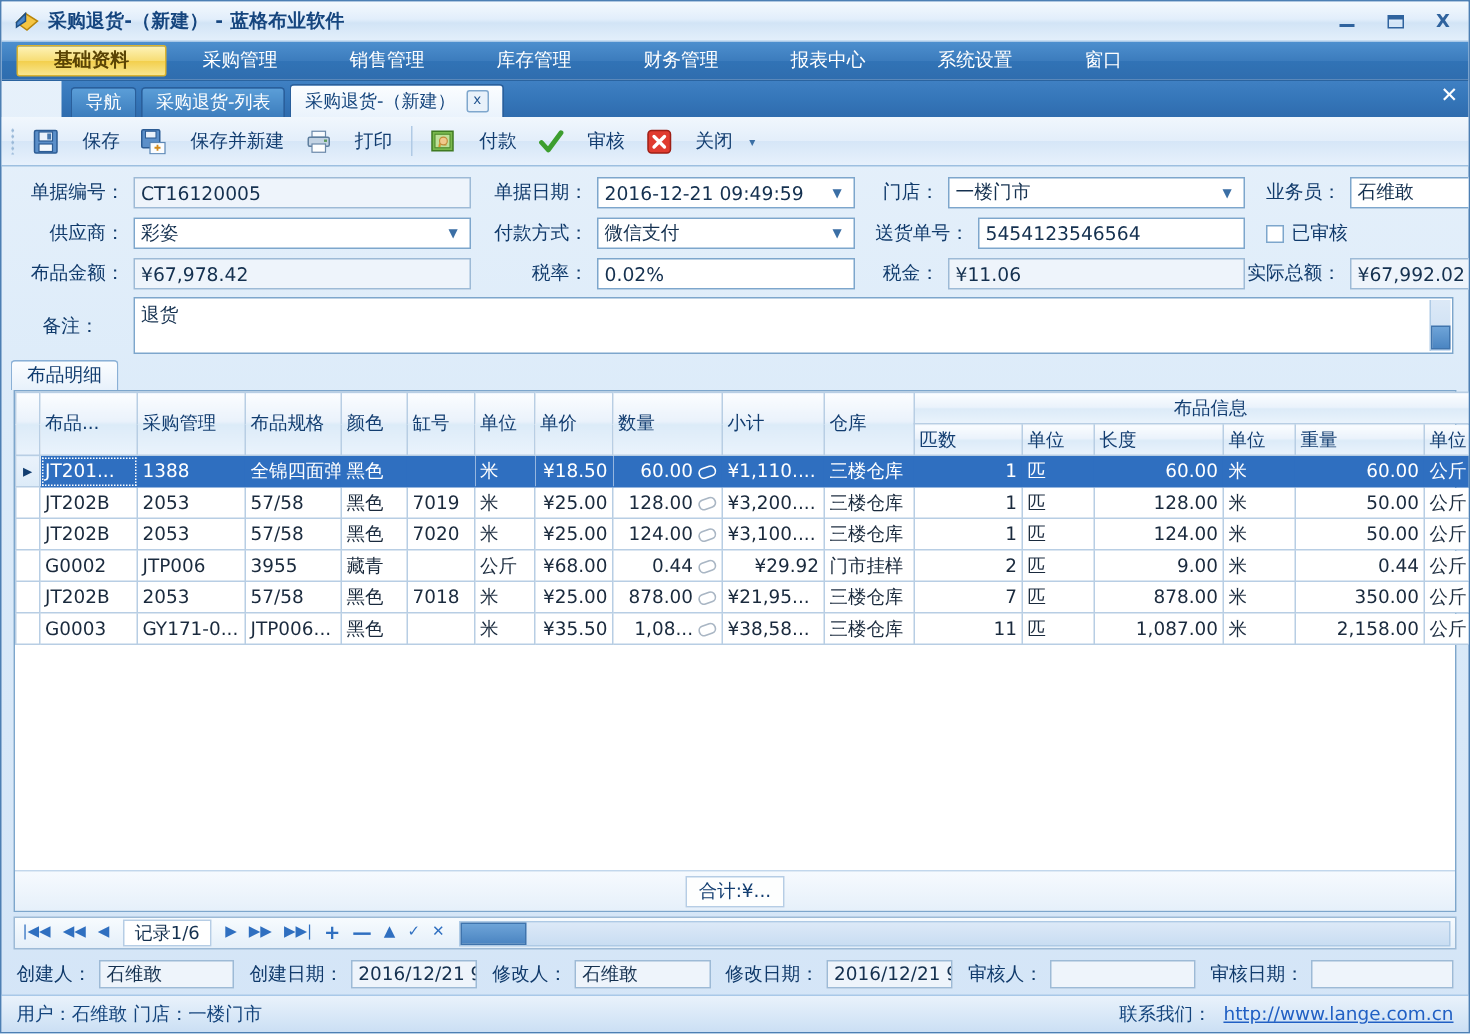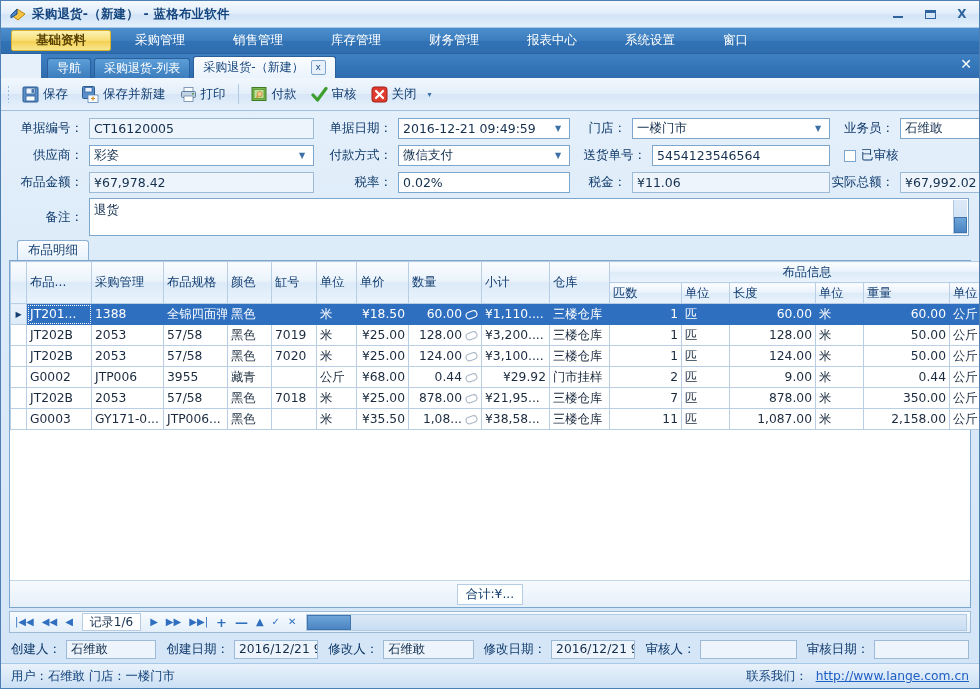--- a/index.html
+++ b/index.html
@@ -114,21 +114,21 @@
     height: 32px;
     background: linear-gradient(to bottom, #f1f7fd 0%, #e3eefa 50%, #d6e6f7 51%, #e7f1fc 100%);
     border-bottom: 1px solid #9dbfe0;
     display: flex; align-items: center;
     padding-left: 4px;
   }
   .grip { width: 3px; height: 18px; margin: 0 5px 0 2px;
     background-image: radial-gradient(#9ab9d8 40%, transparent 41%);
     background-size: 3px 4px; }
   .tbtn {
-    display: flex; align-items: center; gap: 4px;
+    display: flex; align-items: center; gap: 16px;
     height: 24px; padding: 0 6px;
     border: 1px solid transparent; border-radius: 3px;
     font-size: 12.5px; color: #123d70; white-space: nowrap;
   }
   .tbsep { width: 1px; height: 20px; background: #b0cae5; margin: 0 5px; }
   .tbcaret { color: #3b6fa5; font-size: 8px; margin-left: 4px; }
   .ic { width: 17px; height: 17px; flex: 0 0 auto; }
 
   
   .formarea {
@@ -174,21 +174,21 @@
     border-left: 1px solid #aecae5;
     display: flex; align-items: flex-end; justify-content: center;
   }
   .memo-sb .th {
     width: 11px; height: 14px; margin-bottom: 1px;
     background: linear-gradient(to bottom,#6ea4d8,#4b85c2);
     border: 1px solid #3f74ad;
   }
 
   
-  .detail-tabs { padding: 2px 0 0 16px; display: flex; align-items: flex-end; }
+  .detail-tabs { padding: 2px 0 0 6px; display: flex; align-items: flex-end; }
   .dtab {
     height: 19px; padding: 0 10px;
     display: flex; align-items: center;
     font-size: 12.5px; color: #123d70;
     background: linear-gradient(to bottom, #fbfdff, #e7f1fb);
     border: 1px solid #8ab0d6; border-bottom: none;
     border-radius: 3px 3px 0 0;
   }
   .gridwrap {
     margin: 0 8px;
@@ -452,21 +452,21 @@
       <div class="fctl ro" style="width:198px">
         <span class="val">¥11.06</span>
       </div>
       <div class="flabel" style="width:64px">实际总额：</div>
       <div class="fctl ro" style="width:180px">
         <span class="val">¥67,992.02</span>
       </div>
     </div>
 
     <div style="display:flex; align-items:flex-start; margin-top:2px;">
-      <div class="flabel" style="width:72px; line-height:38px;">备注：</div>
+      <div class="flabel" style="width:72px; line-height:38px;text-align:center;">备注：</div>
       <div class="memo" style="width:884px">
         <span>退货</span>
         <span class="memo-sb">
             <i class="th"></i>
           </span>
       </div>
     </div>
   </div>
 
   <div class="detail-tabs">

